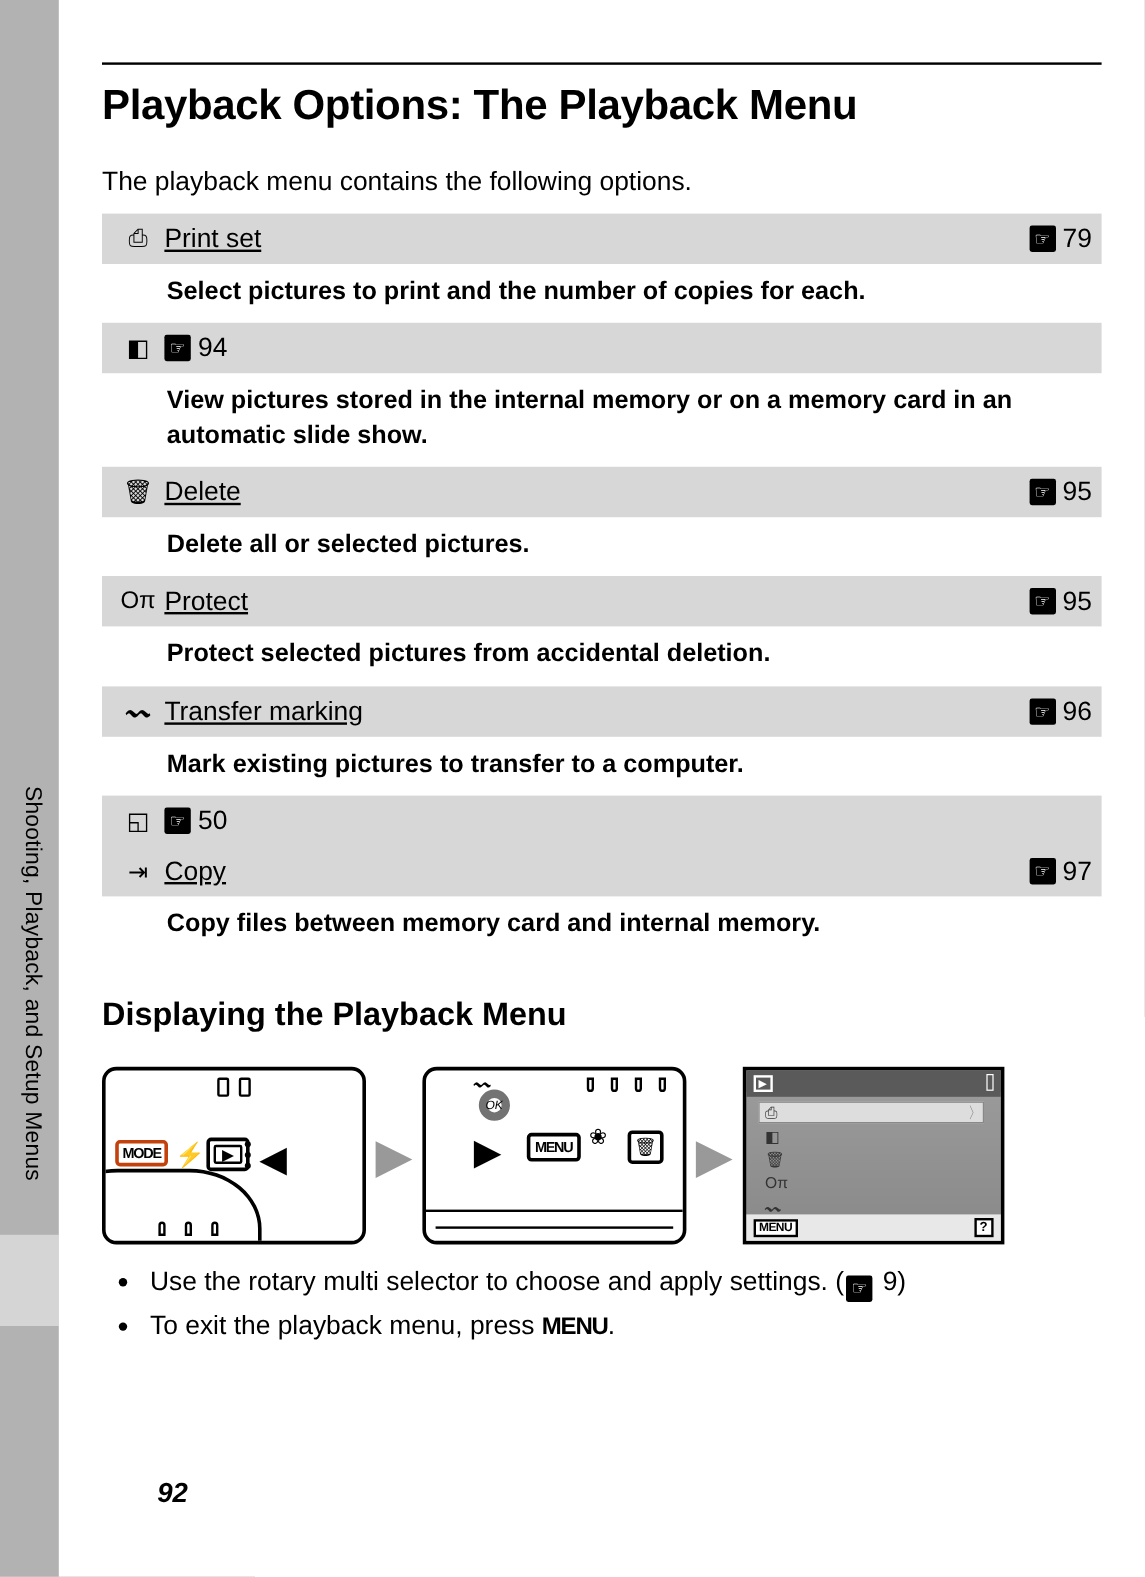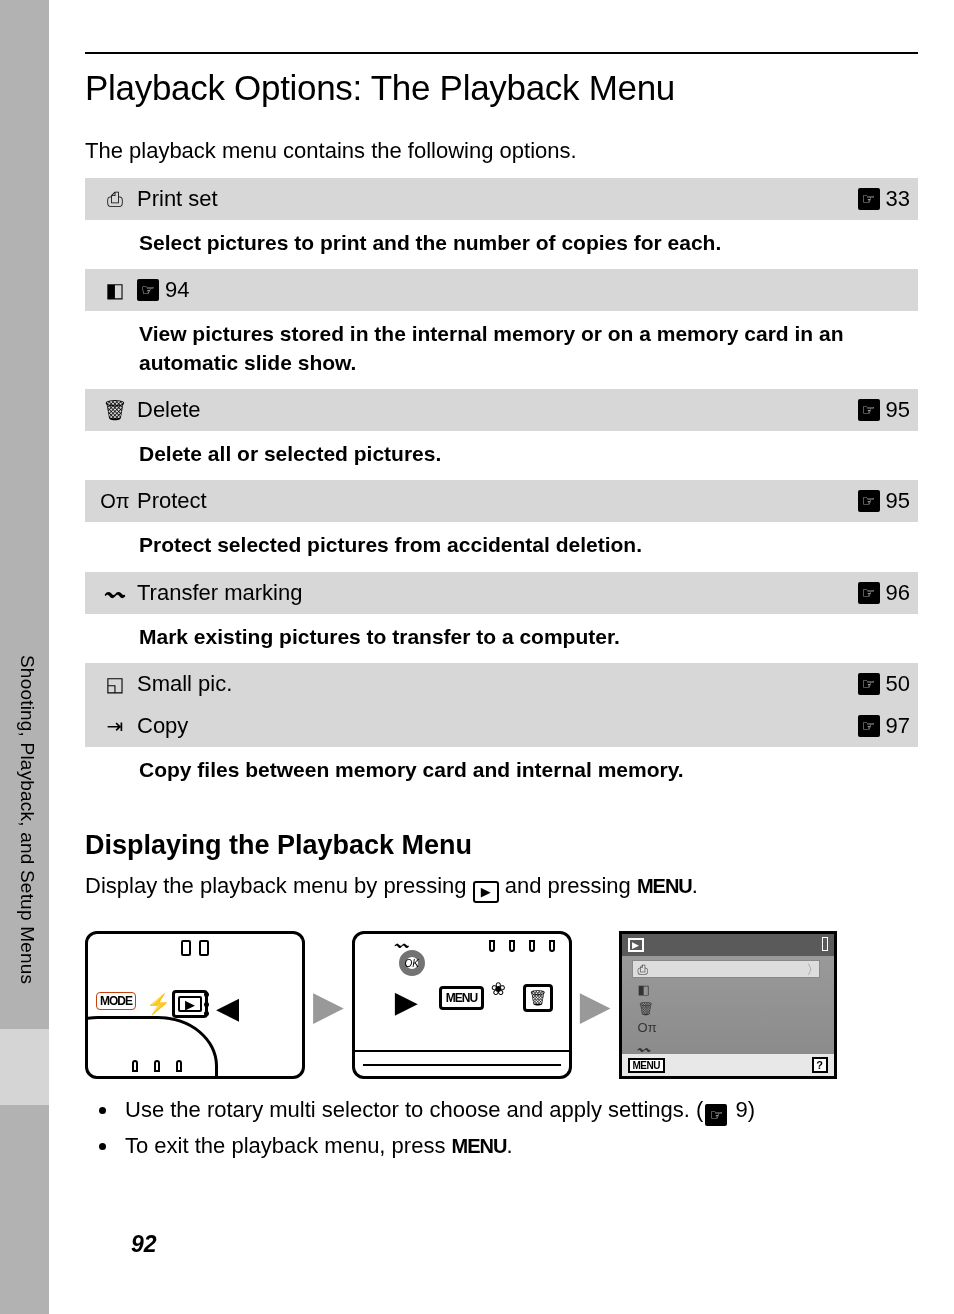--- a/index.html
+++ b/index.html
@@ -50,21 +50,21 @@
   .content {
     padding: 0 36px 0 36px;
   }
   hr.top-rule {
     margin: 52px 0 0 0;
     border: none;
     border-top: 2px solid #000;
   }
   h1.title {
     font-size: 35px;
-    font-weight: 400;
+    font-weight: 700;
     margin: 14px 0 30px 0;
     letter-spacing: -0.3px;
   }
   .intro {
     font-size: 22px;
     margin: 0 0 14px 0;
   }
   .opt-row-head {
     display: flex;
     align-items: center;
@@ -74,20 +74,21 @@
   }
   .opt-icon {
     width: 44px;
     flex: 0 0 44px;
     text-align: center;
     font-size: 20px;
   }
   .opt-title {
     flex: 1 1 auto;
     font-size: 22px;
+    text-decoration: underline;
   }
   .opt-ref-icon {
     width: 22px; height: 22px;
     background: #000;
     color: #fff;
     display: inline-flex;
     align-items: center;
     justify-content: center;
     font-size: 15px;
     border-radius: 2px;
@@ -203,21 +204,21 @@
   }
   .page-num {
     position: absolute;
     left: 82px;
     bottom: 56px;
     font-size: 23px;
     font-style: italic;
     font-weight: 700;
   }
   
-  .d1-mode { position:absolute; left:8px; top:58px; border:1px solid #c2410c; border-radius:4px; font-size:12px; font-weight:900; padding:1px 3px; letter-spacing:-1px; }
+  .d1-mode { position:absolute; left:8px; top:58px; border:3px solid #c2410c; border-radius:4px; font-size:12px; font-weight:900; padding:1px 3px; letter-spacing:-1px; }
   .d1-flash { position:absolute; left:58px; top:58px; font-size:20px; font-weight:900; }
   .d1-play { position:absolute; left:84px; top:56px; width:36px; height:28px; border:3px solid #000; border-radius:4px; display:flex; align-items:center; justify-content:center; }
   .d1-play::after { content:"▶"; font-size:13px; }
   .d1-play-inner { position:absolute; inset:3px; border:2px solid #000; border-radius:2px; }
   .d1-arrow { position:absolute; left:128px; top:56px; font-size:30px; }
   .d1-dots { position:absolute; left:116px; top:56px; width:8px; height:28px; display:flex; flex-direction:column; justify-content:space-around; }
   .d1-dots span{ width:5px;height:5px;background:#000;border-radius:50%; }
   .d1-wheel { position:absolute; left:-50px; bottom:-60px; width:180px; height:120px; border:3px solid #000; border-radius:60px/50px; }
   .d1-top { position:absolute; top:6px; left:50%; transform:translateX(-50%); display:flex; gap:8px; }
   .d1-top span { width:10px;height:16px;border:2px solid #000;border-radius:2px; }
@@ -250,21 +251,21 @@
     <hr class="top-rule">
     <h1 class="title">Playback Options: The Playback Menu</h1>
     <p class="intro">The playback menu contains the following options.</p>
 
     <div id="options">
         <div class="opt-row-head">
           <div class="opt-icon">⎙</div>
           <div class="opt-title">Print set</div>
           <div class="opt-ref">
             <span class="opt-ref-icon">☞</span>
-            <span>33</span>
+            <span>79</span>
           </div>
         </div>
         <div class="opt-desc">Select pictures to print and the number of copies for each.</div>
         <div class="opt-row-head">
           <div class="opt-icon">◧</div>
           <div class="opt-ref">
             <span class="opt-ref-icon">☞</span>
             <span>94</span>
           </div>
         </div>
@@ -291,44 +292,37 @@
           <div class="opt-icon">〰</div>
           <div class="opt-title">Transfer marking</div>
           <div class="opt-ref">
             <span class="opt-ref-icon">☞</span>
             <span>96</span>
           </div>
         </div>
         <div class="opt-desc">Mark existing pictures to transfer to a computer.</div>
         <div class="opt-row-head">
           <div class="opt-icon">◱</div>
-          <div class="opt-title">Small pic.</div>
           <div class="opt-ref">
             <span class="opt-ref-icon">☞</span>
             <span>50</span>
           </div>
         </div>
         <div class="opt-row-head">
           <div class="opt-icon">⇥</div>
           <div class="opt-title">Copy</div>
           <div class="opt-ref">
             <span class="opt-ref-icon">☞</span>
             <span>97</span>
           </div>
         </div>
         <div class="opt-desc">Copy files between memory card and internal memory.</div>
       </div>
 
     <h2 class="subhead">Displaying the Playback Menu</h2>
-    <div class="subintro">
-      <span>Display the playback menu by pressing </span>
-      <span class="inline-icon-box">▶</span>
-      <span> and pressing </span>
-      <span class="menu-word">MENU</span><span>.</span>
-    </div>
 
     <div class="diagram-row">
 
       <div class="diagram-box diag1">
         <div class="d1-top">
             <span></span>
             <span></span>
           </div>
         <div class="d1-mode">MODE</div>
         <div class="d1-flash">⚡</div>

